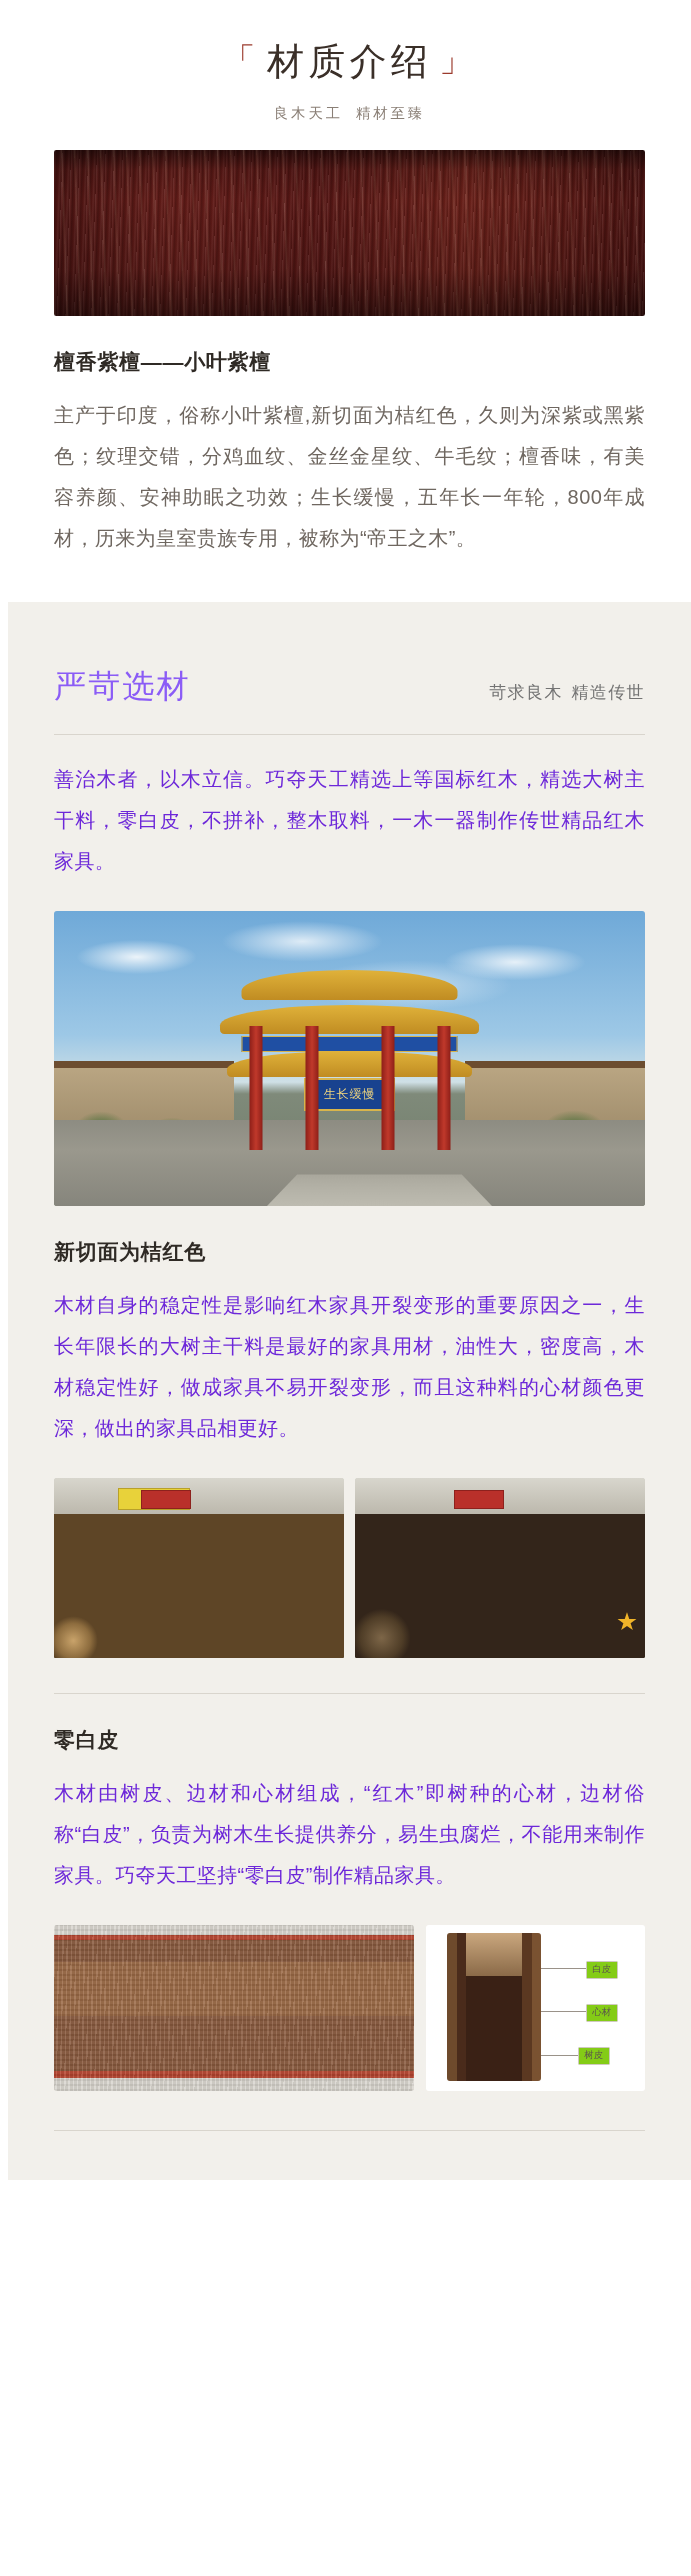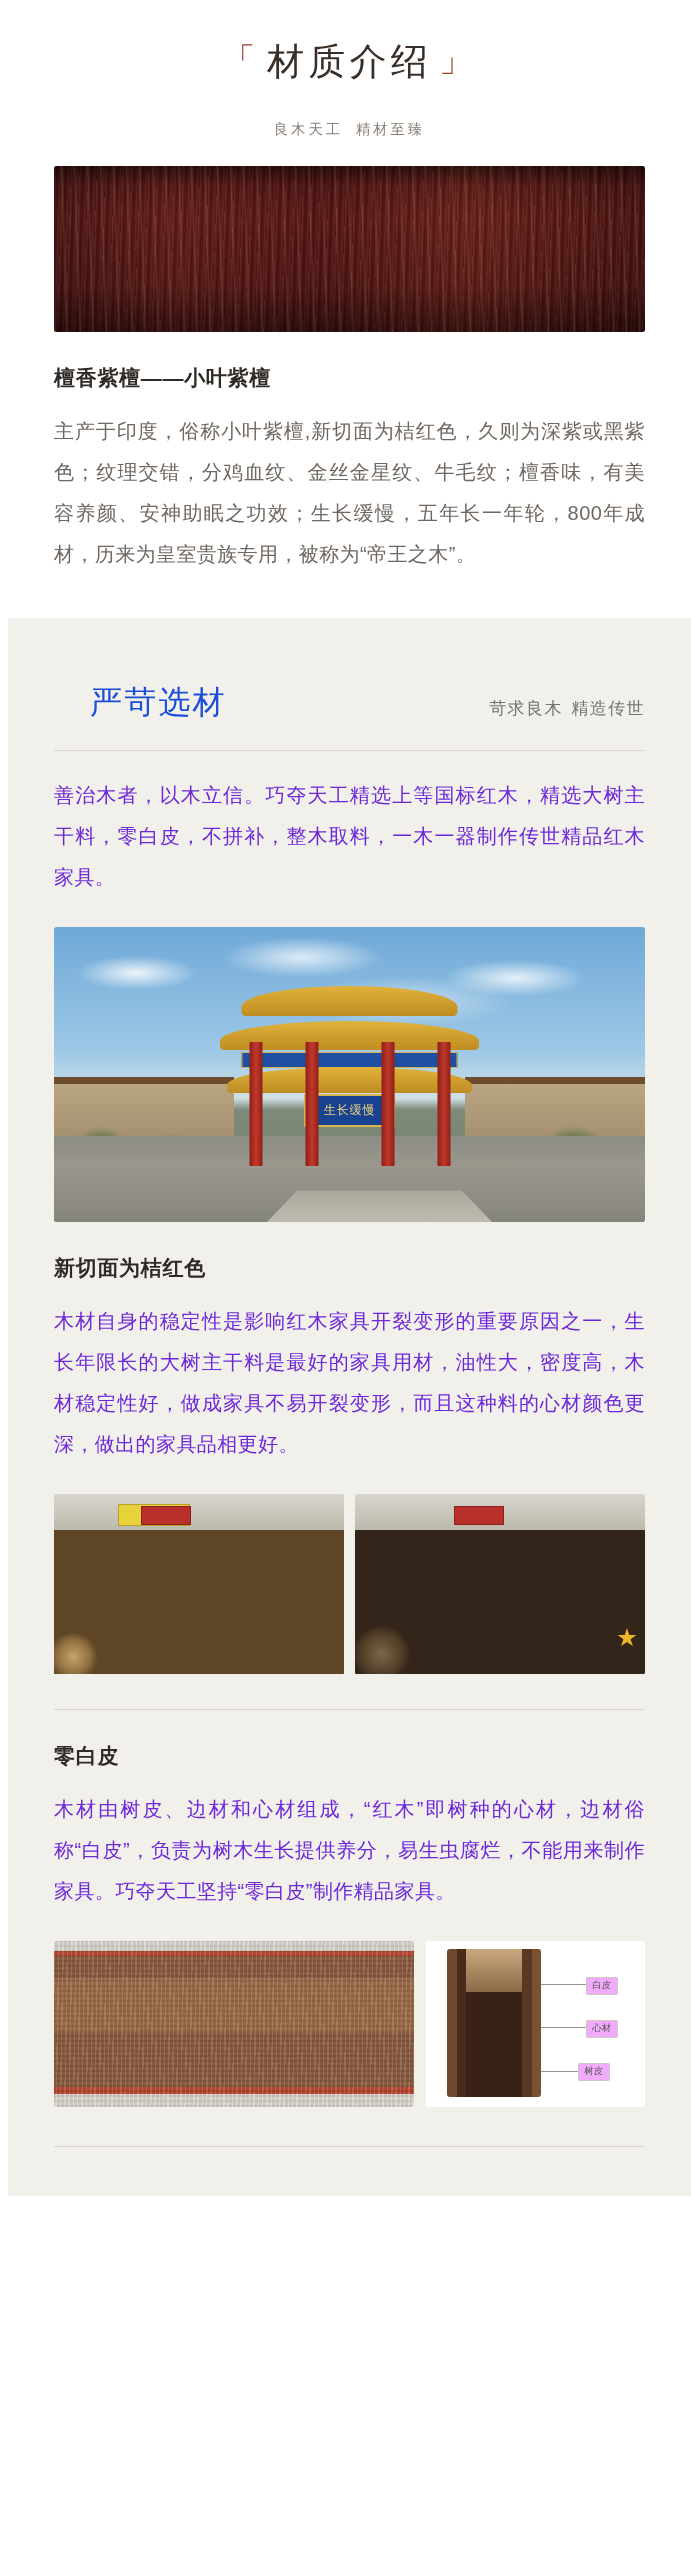--- a/index.html
+++ b/index.html
@@ -33,21 +33,21 @@
   .hero-title .bracket {
     color: #9b3a2c;
     font-weight: 400;
     padding: 0 7.2px;
     font-size: 33px;
     position: relative;
     top: -2.9px;
   }
   .hero-sub {
     text-align: center;
-    margin-top: 36px;
+    margin-top: 20px;
     font-size: 14.4px;
     letter-spacing: 2.9px;
     color: #8a7f76;
   }
   .hero-sub .gap { display: inline-block; width: 13px; }
 
   
   .wood-img {
     width: 591px;
     height: 166px;
@@ -101,24 +101,23 @@
   }
   .gray-head {
     width: 591px;
     margin: 0 auto 10px auto;
     display: flex;
     align-items: flex-end;
     justify-content: space-between;
   }
   .gray-head h2 {
     font-size: 32px;
-    color: #1d4ed8;
+    color: #8b5cf6;
     letter-spacing: 2.2px;
     font-weight: 500;
-    margin-left: 36px;
   }
   .gray-head .slogan {
     font-size: 17px;
     color: #737373;
     letter-spacing: 1.4px;
     padding-bottom: 5.8px;
   }
   .gray-head .slogan .gap { display:inline-block; width: 8.6px; }
 
   .rule {
@@ -293,21 +292,21 @@
   }
   .photo-diagram .trunk::before {
     content:""; position:absolute; left: 19px; right: 19px; top: 0; height: 43px;
     background: linear-gradient(180deg,#caa77e,#8a6a48);
   }
   .photo-diagram .leg {
     position: absolute; height: 0.7px; background: #9a9289;
   }
   .photo-diagram .lbl {
     position:absolute; font-size: 9.4px; color: #5b544d;
-    border: 0.7px solid #cfc9c0; background: #f0abfc;
+    border: 0.7px solid #cfc9c0; background: #84cc16;
     padding: 1.4px 5.8px; border-radius: 1.4px; white-space: nowrap;
   }
 
   .bottom-rule {
     width: 591px; height: 0.7px; background: #d9d5cd; margin: 39px auto 0 auto;
   }
 </style>
 </head>
 <body>
 

